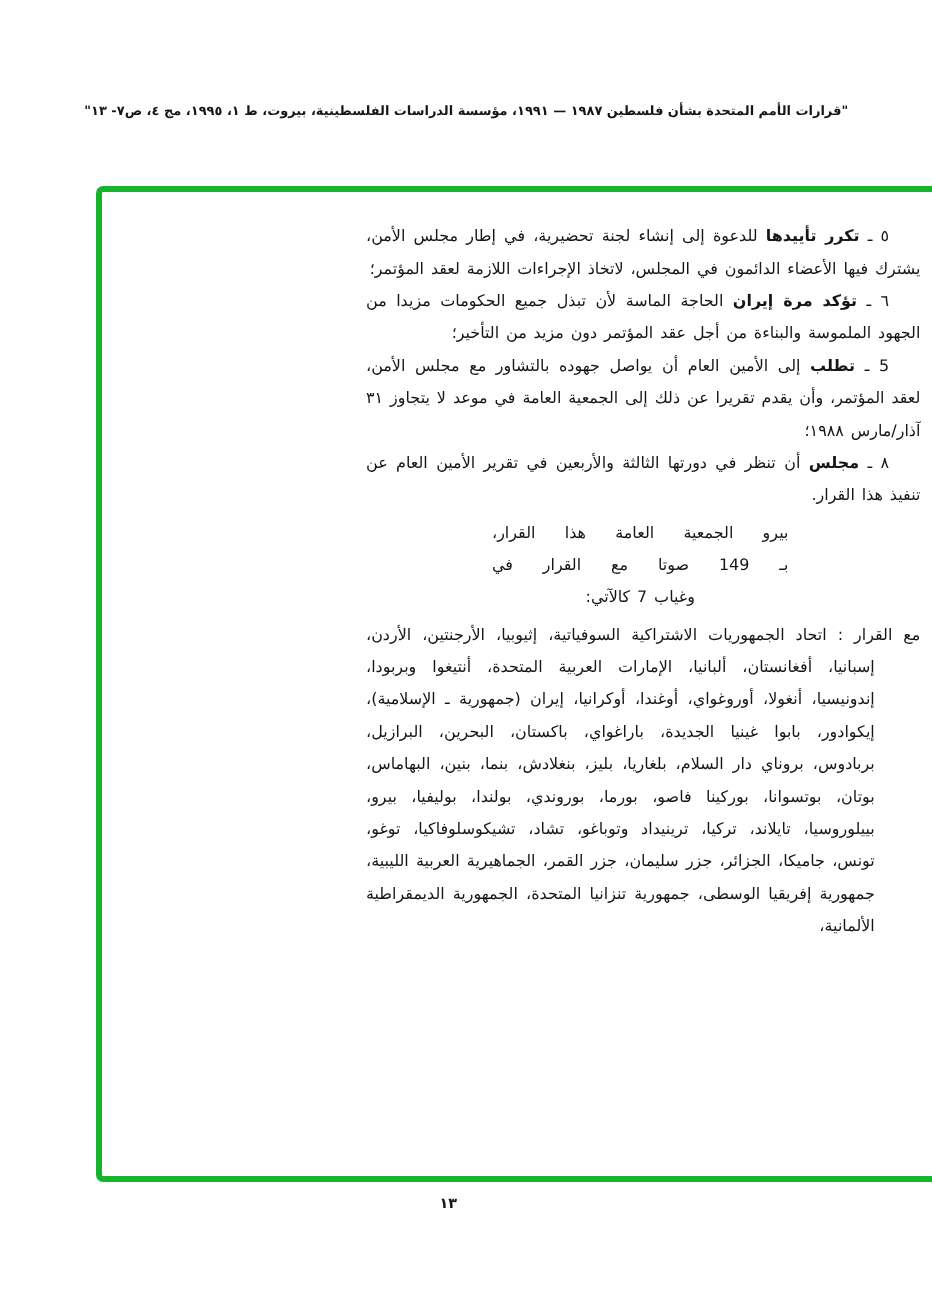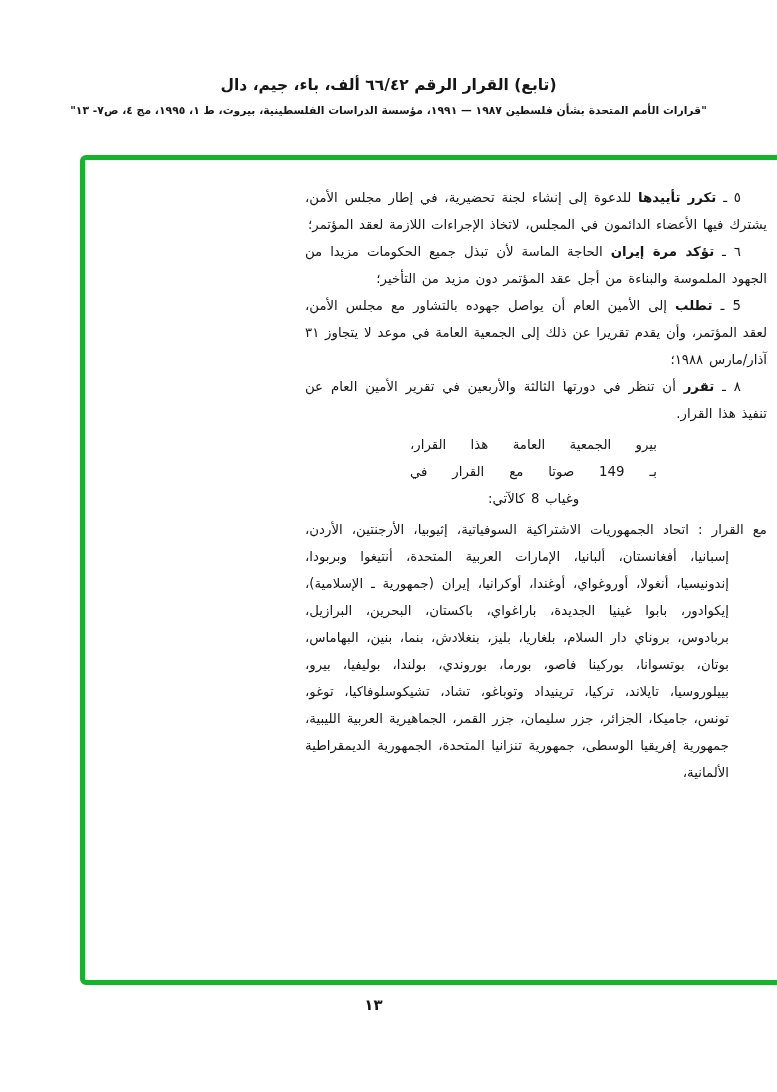--- a/index.html
+++ b/index.html
@@ -22,48 +22,47 @@
     word-spacing:1.5px;
   }
   p.res{margin:0;text-indent:26px;}
   .b{font-weight:bold;}
   .adoption{width:247px;margin:4px 110px 4px 0;}
   .adoption .aline{text-align:justify;text-align-last:justify;}
   .adoption .aline.last{text-align-last:center;}
   .vote{margin:3px 0 0 0;padding-right:38px;text-indent:-38px;}
   .pageno{
     position:absolute;top:996px;left:0;right:30px;text-align:center;
-    font-size:15px;font-weight:bold;direction:rtl;
+    font-size:12px;font-weight:bold;direction:rtl;
   }
 </style>
 </head>
 <body>
 
 <div class="page" style="--green: #15b42c; color: rgb(22, 22, 22);">
 
   <div class="header">
-    <div class="title">(تابع) القرار الرقم ٦٦/٤٢ ألف، باء، جيم، دال</div>
     <div class="source">"قرارات الأمم المتحدة بشأن فلسطين ١٩٨٧ — ١٩٩١، مؤسسة الدراسات الفلسطينية، بيروت، ط ١، ١٩٩٥، مج ٤، ص٧- ١٣"</div>
   </div>
 
   <div class="box">
     <div class="content">
 
       <p class="res"><span>٥ ـ</span> <span class="b">تكرر تأييدها</span> <span>للدعوة إلى إنشاء لجنة تحضيرية، في إطار مجلس الأمن، يشترك فيها الأعضاء الدائمون في المجلس، لاتخاذ الإجراءات اللازمة لعقد المؤتمر؛</span></p>
 
       <p class="res"><span>٦ ـ</span> <span class="b">تؤكد مرة إيران</span> <span>الحاجة الماسة لأن تبذل جميع الحكومات مزيدا من الجهود الملموسة والبناءة من أجل عقد المؤتمر دون مزيد من التأخير؛</span></p>
 
       <p class="res"><span>5 ـ</span> <span class="b">تطلب</span> <span>إلى الأمين العام أن يواصل جهوده بالتشاور مع مجلس الأمن، لعقد المؤتمر، وأن يقدم تقريرا عن ذلك إلى الجمعية العامة في موعد لا يتجاوز ٣١ آذار/مارس ١٩٨٨؛</span></p>
 
-      <p class="res"><span>٨ ـ</span> <span class="b">تقرر</span> <span>أن تنظر في دورتها الثالثة والأربعين في تقرير الأمين العام عن تنفيذ هذا القرار.</span></p>
+      <p class="res"><span>٨ ـ</span> <span class="b">مجلس</span> <span>أن تنظر في دورتها الثالثة والأربعين في تقرير الأمين العام عن تنفيذ هذا القرار.</span></p>
 
       <div class="adoption">
         <div class="aline">بيرو الجمعية العامة هذا القرار،</div>
         <div class="aline">بـ 149 صوتا مع القرار في</div>
-        <div class="aline last">وغياب 8 كالآتي:</div>
+        <div class="aline last">وغياب 7 كالآتي:</div>
       </div>
 
       <p class="vote"><span>مع القرار :</span> <span>اتحاد الجمهوريات الاشتراكية السوفياتية، إثيوبيا، الأرجنتين، الأردن، إسبانيا، أفغانستان، ألبانيا، الإمارات العربية المتحدة، أنتيغوا وبربودا، إندونيسيا، أنغولا، أوروغواي، أوغندا، أوكرانيا، إيران (جمهورية ـ الإسلامية)، إيكوادور، بابوا غينيا الجديدة، باراغواي، باكستان، البحرين، البرازيل، بربادوس، بروناي دار السلام، بلغاريا، بليز، بنغلادش، بنما، بنين، البهاماس، بوتان، بوتسوانا، بوركينا فاصو، بورما، بوروندي، بولندا، بوليفيا، بيرو، بييلوروسيا، تايلاند، تركيا، ترينيداد وتوباغو، تشاد، تشيكوسلوفاكيا، توغو، تونس، جاميكا، الجزائر، جزر سليمان، جزر القمر، الجماهيرية العربية الليبية، جمهورية إفريقيا الوسطى، جمهورية تنزانيا المتحدة، الجمهورية الديمقراطية الألمانية،</span></p>
 
     </div>
   </div>
 
   <div class="pageno">١٣</div>
 
 </div>

